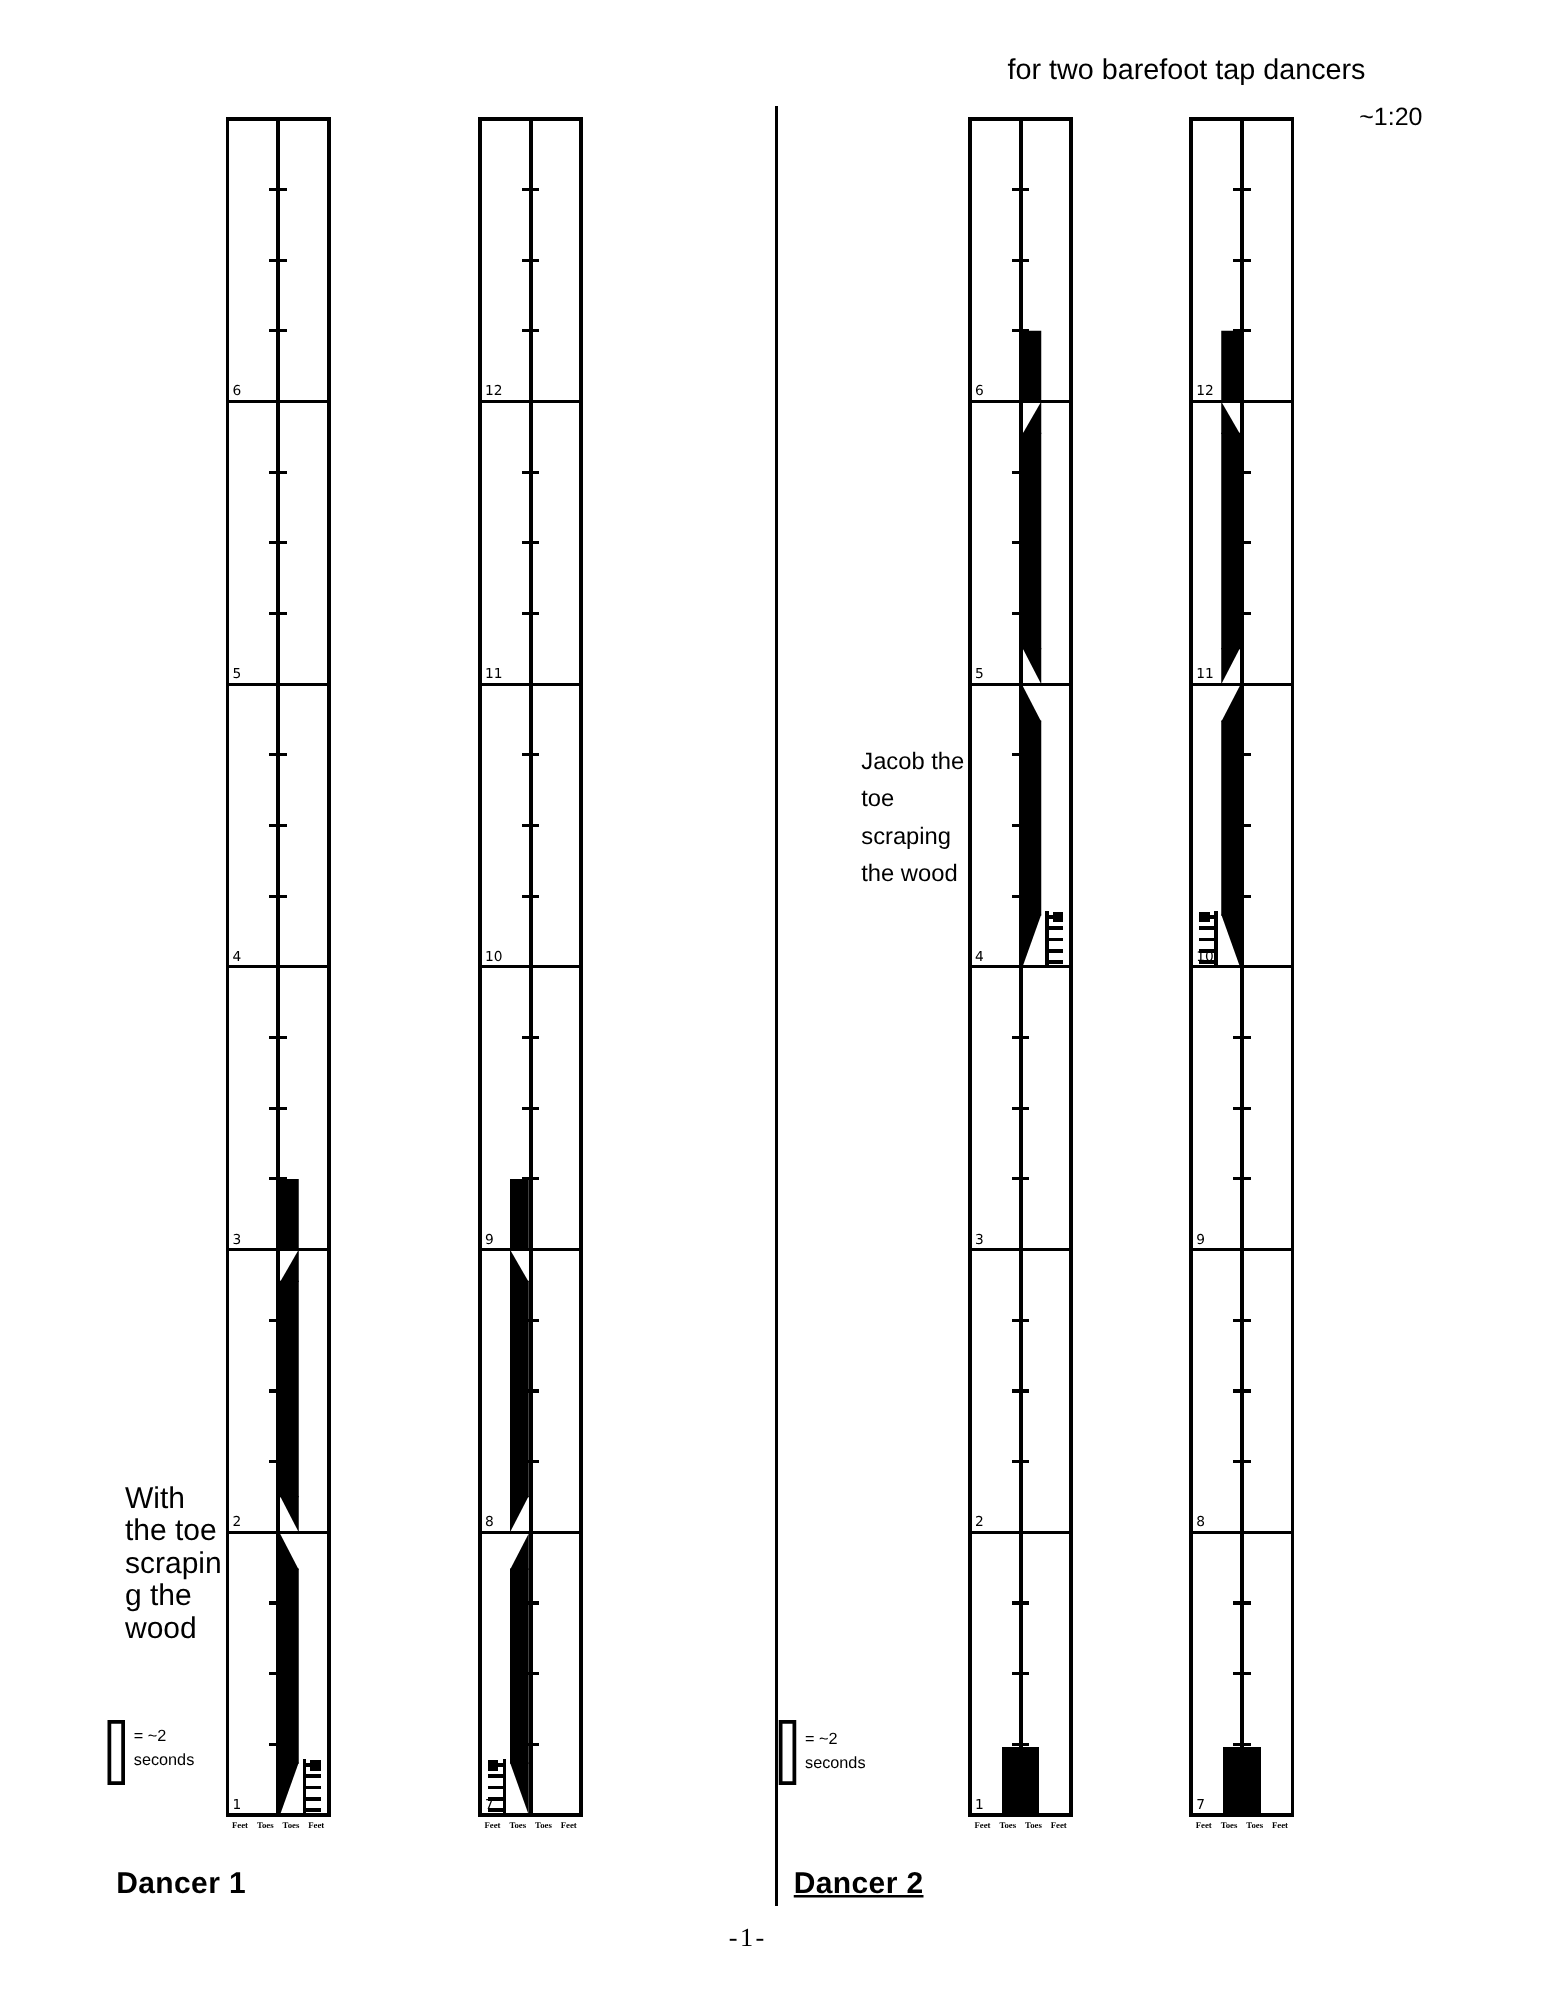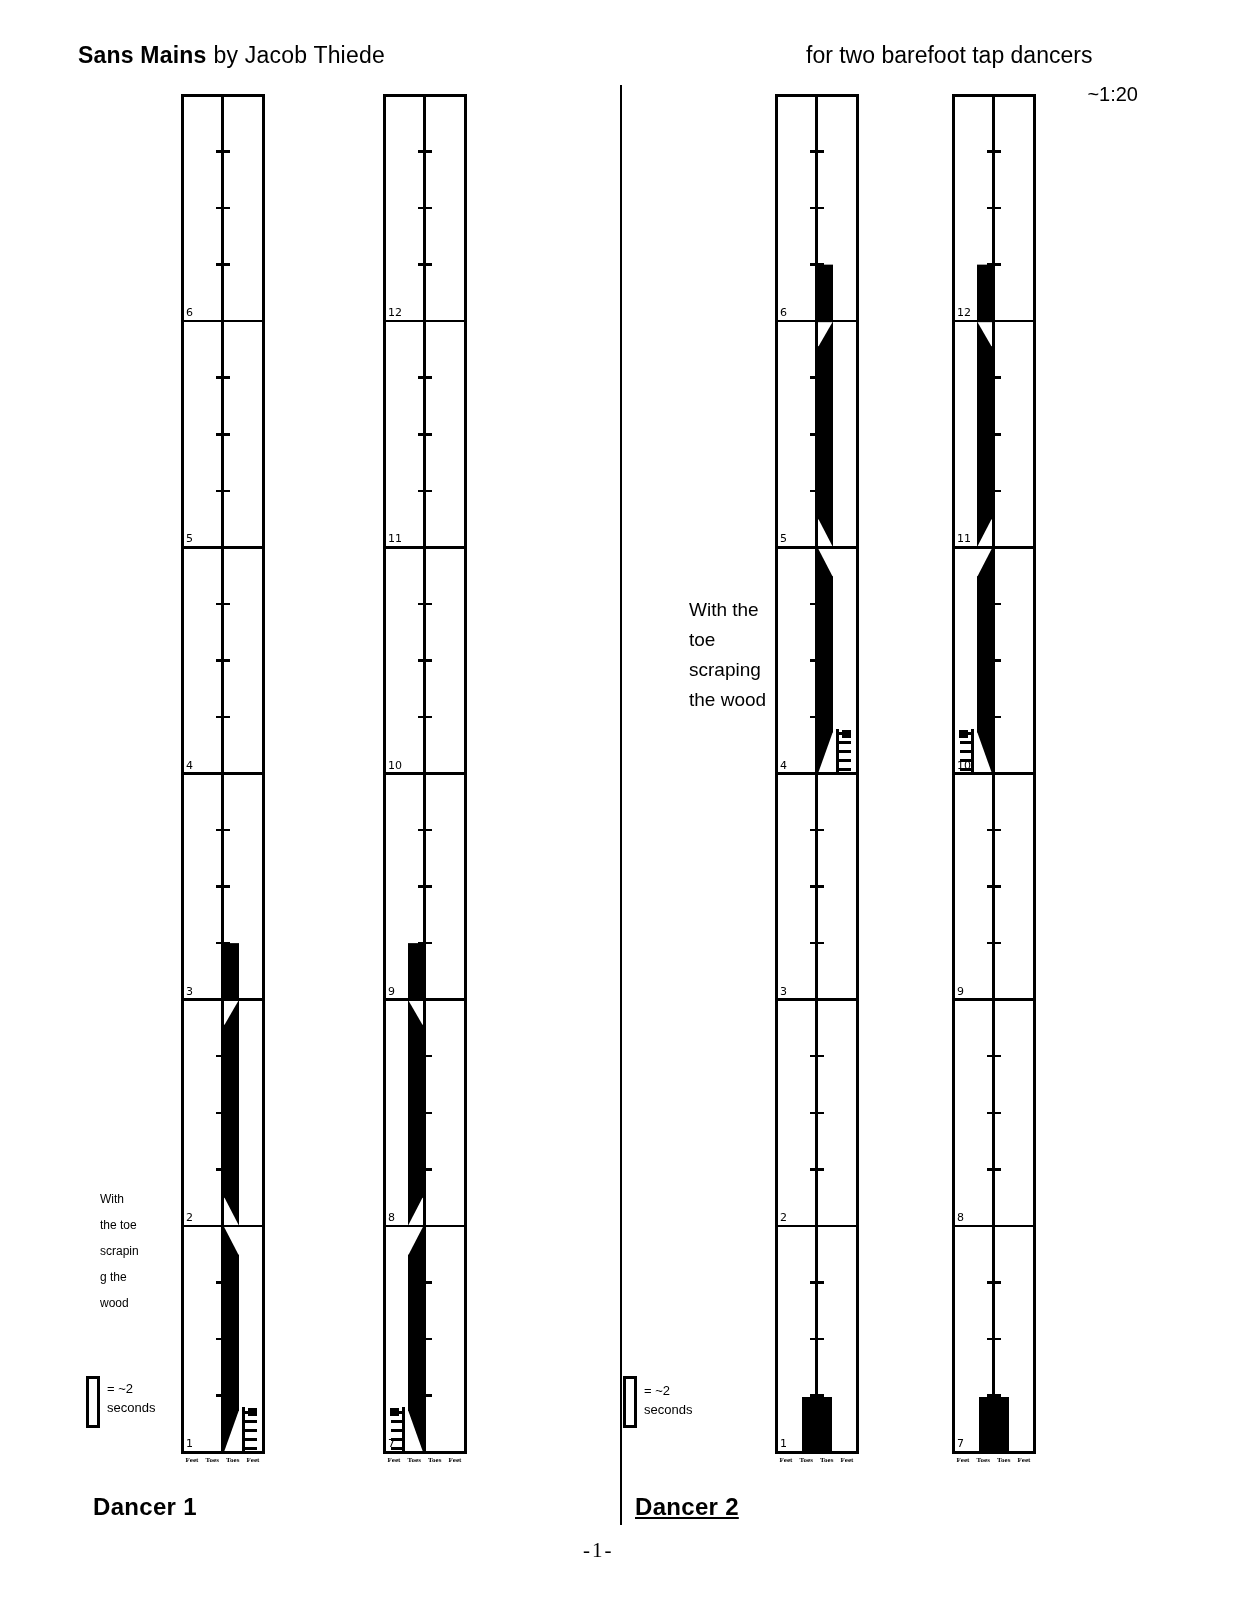--- a/index.html
+++ b/index.html
@@ -11,21 +11,21 @@
     color:#000;
     overflow:hidden;
   }
   .abs{position:absolute;}
   svg{position:absolute;left:0;top:0;}
   .title-line{left:78px;top:42px;font-size:23px;letter-spacing:.2px;}
   .title-main{font-weight:700;}
   .title-by{font-weight:400;margin-left:7px;}
   .dedication{left:806px;top:30px;font-size:23px;font-weight:400;margin-top:12px;}
   .duration{right:98px;top:83px;font-size:20px;}
-  .annotation{font-size:12px;line-height:26px;}
+  .annotation{font-size:24px;line-height:26px;}
   .annotation-d1{left:100px;top:1186px;width:90px;}
   .annotation-d2{left:689px;top:595px;width:110px;line-height:30px;font-size:19px;}
   .legend-box{width:8px;height:46px;border:3px solid #000;background:#fff;}
   .legend-box-d1{left:86px;top:1376px;}
   .legend-box-d2{left:623px;top:1376px;}
   .legend-text{font-size:13px;line-height:19px;}
   .legend-text-d1{left:107px;top:1379px;}
   .legend-text-d2{left:644px;top:1381px;}
   .dancer-name{font-size:24px;font-weight:700;letter-spacing:.3px;}
   .dancer-name-1{left:93px;top:1493px;}
@@ -203,38 +203,35 @@
         <line x1="972.5" y1="751.5" x2="959.5" y2="751.5" stroke="#000000" stroke-width="3" shape-rendering="crispEdges"></line>
         <line x1="972.5" y1="760.5" x2="959.5" y2="760.5" stroke="#000000" stroke-width="3" shape-rendering="crispEdges"></line>
         <line x1="972.5" y1="769.5" x2="959.5" y2="769.5" stroke="#000000" stroke-width="3" shape-rendering="crispEdges"></line>
         <rect x="959.3" y="729.5" width="8.4" height="8.4" fill="#000000" shape-rendering="crispEdges"></rect>
         <rect x="978.5" y="1397.4583333333333" width="30" height="54.54166666666674" fill="#000000" shape-rendering="crispEdges"></rect>
         <rect x="953" y="95" width="81" height="1357" fill="none" stroke="#000000" stroke-width="3" shape-rendering="crispEdges"></rect>
       </g>
       <line x1="621" y1="85" x2="621" y2="1525" stroke="#000000" stroke-width="2.5" shape-rendering="crispEdges"></line>
     </svg>
 
-  <div class="abs title-line">
-    <span class="title-main">Sans Mains</span><span class="title-by">by Jacob Thiede</span>
-  </div>
 
   <div class="abs dedication">for two barefoot tap dancers</div>
 
   <div class="abs duration">~1:20</div>
 
   <div class="abs annotation annotation-d1" id="annotation-d1">
       <div>With</div>
       <div>the toe</div>
       <div>scrapin</div>
       <div>g the</div>
       <div>wood</div>
     </div>
 
   <div class="abs annotation annotation-d2" id="annotation-d2">
-      <div>With the</div>
+      <div>Jacob the</div>
       <div>toe</div>
       <div>scraping</div>
       <div>the wood</div>
     </div>
 
   <div class="abs legend-box legend-box-d1"></div>
   <div class="abs legend-text legend-text-d1">
     <div>= ~2</div>
     <div>seconds</div>
   </div>

